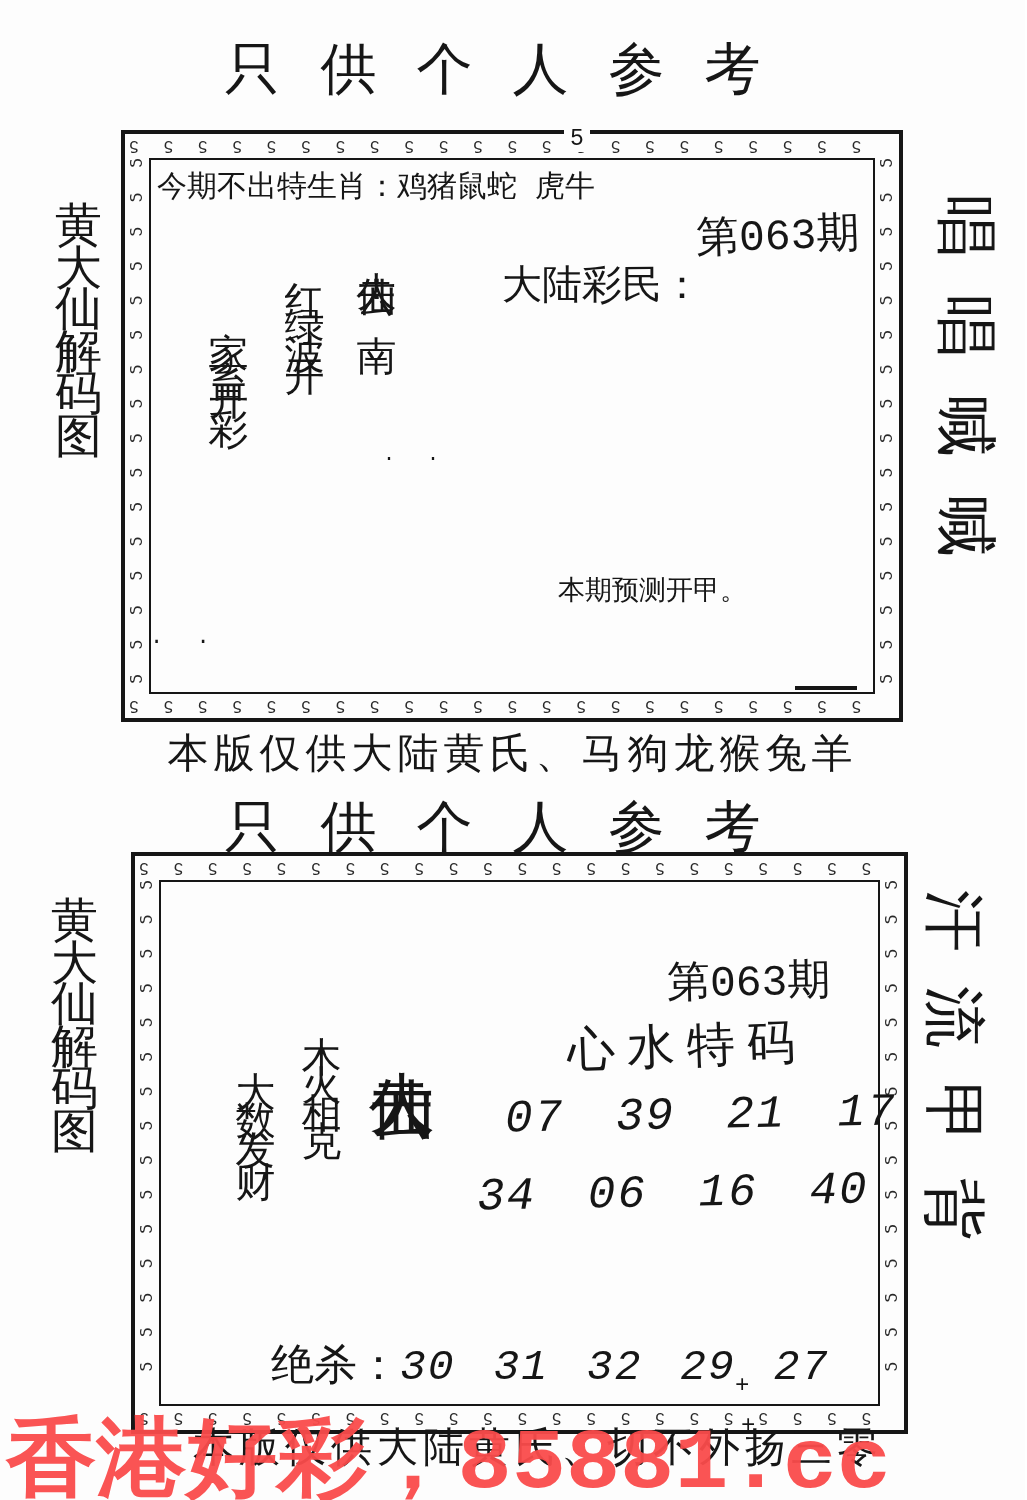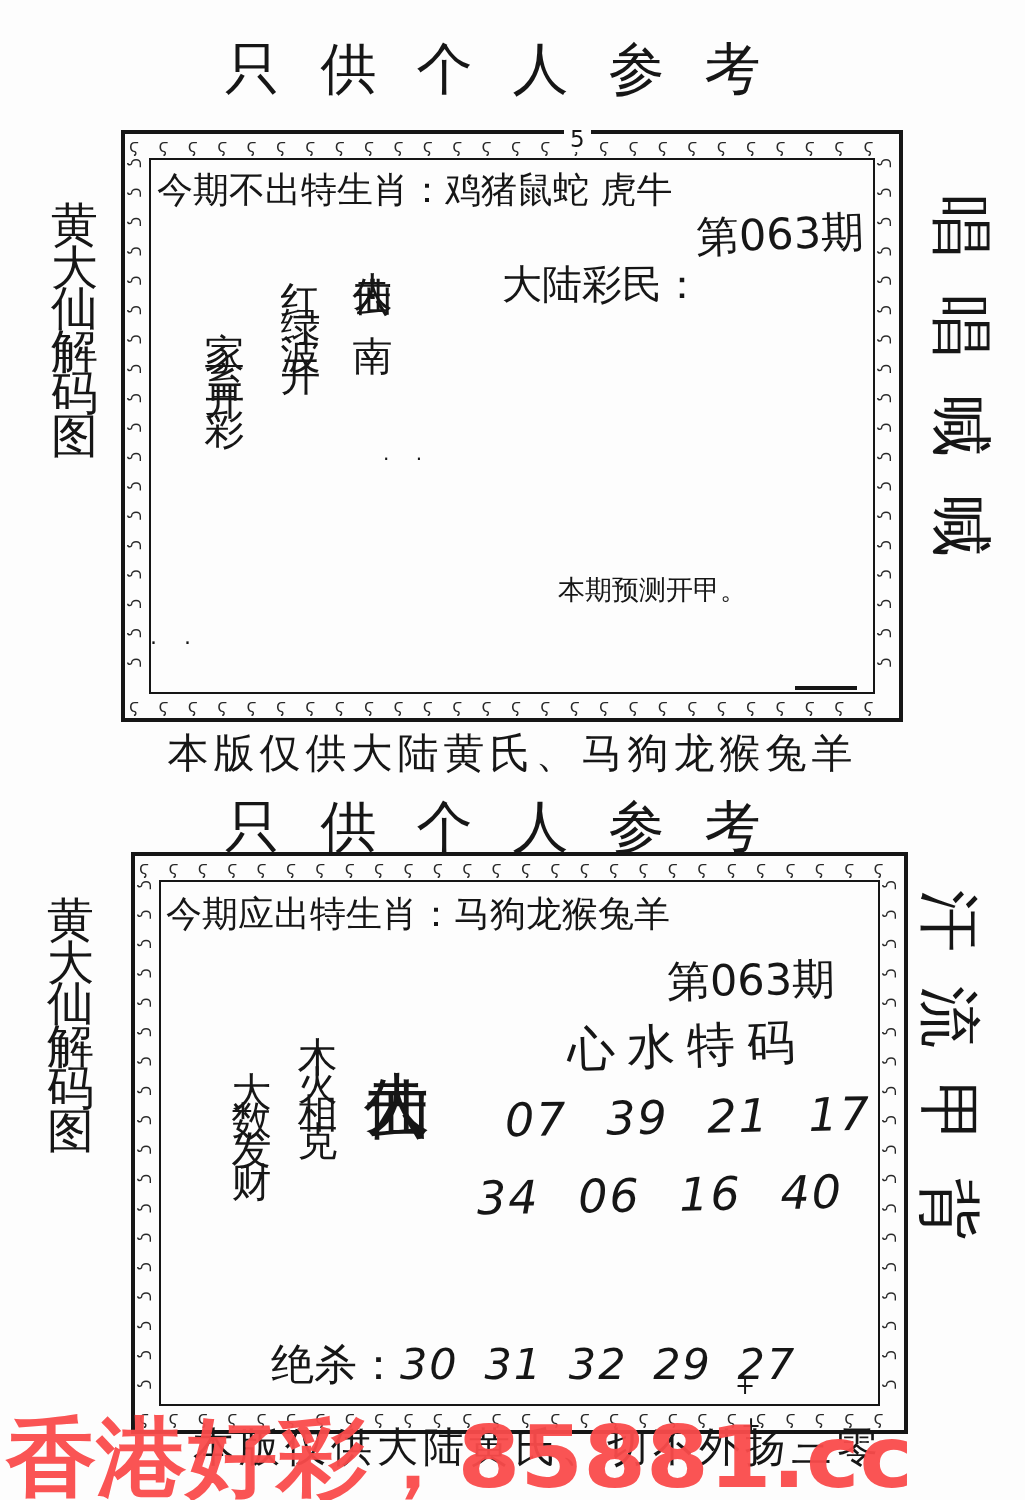--- a/index.html
+++ b/index.html
@@ -1,18 +1,18 @@
 <!DOCTYPE html>
 <html style="--ink: #161616; --wm: #fa4b4b;"><head>
 <meta charset="utf-8">
 <style>
   :root { --ink:#161616; --wm:#fa4b4b; }
   * { margin:0; padding:0; box-sizing:border-box; }
   body { background:#ffffff; font-family:"DejaVu Sans", sans-serif; color:var(--ink); }
-  .page { position:relative; width:1025px; height:1500px; background:#fdfdfd; overflow:hidden; }
+  .page { position:relative; width:1025px; height:1500px; background:#fdfdfd; overflow:hidden;font-family:Liberation Mono, monospace; }
 
   .abs { position:absolute; white-space:nowrap; }
 
   
   .big-title { left:50%; transform:translateX(-50%); font-size:56px; letter-spacing:40px; font-weight:500; }
 
   
   .fbox { position:absolute; border:4px solid var(--ink); }
   .fbox .inner { position:absolute; inset:24px; border:2px solid var(--ink); }
   .squig { position:absolute; overflow:hidden; font-size:17px; line-height:24px; letter-spacing:7px; color:var(--ink); opacity:.92; }
@@ -49,21 +49,21 @@
   <div class="fbox" style="left:121px; top:130px; width:782px; height:592px;">
     <div class="squig squig-top">ϛ ϛ ϛ ϛ ϛ ϛ ϛ ϛ ϛ ϛ ϛ ϛ ϛ ϛ ϛ ϛ ϛ ϛ ϛ ϛ ϛ ϛ ϛ ϛ ϛ ϛ ϛ ϛ ϛ ϛ ϛ ϛ ϛ ϛ ϛ ϛ ϛ ϛ ϛ ϛ ϛ ϛ ϛ ϛ ϛ ϛ ϛ ϛ ϛ ϛ ϛ ϛ ϛ ϛ ϛ ϛ ϛ ϛ ϛ ϛ ϛ ϛ ϛ ϛ ϛ ϛ ϛ ϛ ϛ ϛ </div>
     <div class="squig squig-bottom">ϛ ϛ ϛ ϛ ϛ ϛ ϛ ϛ ϛ ϛ ϛ ϛ ϛ ϛ ϛ ϛ ϛ ϛ ϛ ϛ ϛ ϛ ϛ ϛ ϛ ϛ ϛ ϛ ϛ ϛ ϛ ϛ ϛ ϛ ϛ ϛ ϛ ϛ ϛ ϛ ϛ ϛ ϛ ϛ ϛ ϛ ϛ ϛ ϛ ϛ ϛ ϛ ϛ ϛ ϛ ϛ ϛ ϛ ϛ ϛ ϛ ϛ ϛ ϛ ϛ ϛ ϛ ϛ ϛ ϛ </div>
     <div class="squig squig-left">ϛ ϛ ϛ ϛ ϛ ϛ ϛ ϛ ϛ ϛ ϛ ϛ ϛ ϛ ϛ ϛ ϛ ϛ ϛ ϛ ϛ ϛ ϛ ϛ ϛ ϛ ϛ ϛ ϛ ϛ ϛ ϛ ϛ ϛ ϛ ϛ ϛ ϛ ϛ ϛ ϛ ϛ ϛ ϛ ϛ ϛ ϛ ϛ ϛ ϛ ϛ ϛ ϛ ϛ ϛ ϛ ϛ ϛ ϛ ϛ ϛ ϛ ϛ ϛ ϛ ϛ ϛ ϛ ϛ ϛ </div>
     <div class="squig squig-right">ϛ ϛ ϛ ϛ ϛ ϛ ϛ ϛ ϛ ϛ ϛ ϛ ϛ ϛ ϛ ϛ ϛ ϛ ϛ ϛ ϛ ϛ ϛ ϛ ϛ ϛ ϛ ϛ ϛ ϛ ϛ ϛ ϛ ϛ ϛ ϛ ϛ ϛ ϛ ϛ ϛ ϛ ϛ ϛ ϛ ϛ ϛ ϛ ϛ ϛ ϛ ϛ ϛ ϛ ϛ ϛ ϛ ϛ ϛ ϛ ϛ ϛ ϛ ϛ ϛ ϛ ϛ ϛ ϛ ϛ </div>
     <div class="inner"></div>
   </div>
 
   <div class="abs pageno" style="left:564px; top:126px;">5</div>
 
-  <div class="abs hand" style="left:157px; top:166px; font-size:36px; z-index:2;text-align:right;">今期不出特生肖：鸡猪鼠蛇 虎牛</div>
+  <div class="abs hand" style="left:157px; top:166px; font-size:30px; z-index:2;text-align:right;">今期不出特生肖：鸡猪鼠蛇 虎牛</div>
 
   <div class="abs hand" style="left:696px; top:206px; font-size:43px; transform:rotate(-2deg); z-index:2;">第063期</div>
 
   <div class="abs hand" style="left:502px; top:257px; font-size:40px; z-index:2;">大陆彩民：</div>
 
   <div class="abs vcol hand" style="left:353px; top:240px; font-size:40px; letter-spacing:6px; z-index:2;">大仙云：南</div>
   <div class="abs" style="left:383px; top:447px; font-size:20px; letter-spacing:10px; z-index:2;">· ·</div>
 
   <div class="abs vcol hand" style="left:281px; top:250px; font-size:40px; letter-spacing:26px; z-index:2;">红绿波开</div>
 
@@ -89,21 +89,20 @@
   <div class="abs big-title hand" style="top:790px;">只供个人参考</div>
 
   <div class="fbox" style="left:131px; top:852px; width:777px; height:582px;">
     <div class="squig squig-top">ϛ ϛ ϛ ϛ ϛ ϛ ϛ ϛ ϛ ϛ ϛ ϛ ϛ ϛ ϛ ϛ ϛ ϛ ϛ ϛ ϛ ϛ ϛ ϛ ϛ ϛ ϛ ϛ ϛ ϛ ϛ ϛ ϛ ϛ ϛ ϛ ϛ ϛ ϛ ϛ ϛ ϛ ϛ ϛ ϛ ϛ ϛ ϛ ϛ ϛ ϛ ϛ ϛ ϛ ϛ ϛ ϛ ϛ ϛ ϛ ϛ ϛ ϛ ϛ ϛ ϛ ϛ ϛ ϛ ϛ </div>
     <div class="squig squig-bottom">ϛ ϛ ϛ ϛ ϛ ϛ ϛ ϛ ϛ ϛ ϛ ϛ ϛ ϛ ϛ ϛ ϛ ϛ ϛ ϛ ϛ ϛ ϛ ϛ ϛ ϛ ϛ ϛ ϛ ϛ ϛ ϛ ϛ ϛ ϛ ϛ ϛ ϛ ϛ ϛ ϛ ϛ ϛ ϛ ϛ ϛ ϛ ϛ ϛ ϛ ϛ ϛ ϛ ϛ ϛ ϛ ϛ ϛ ϛ ϛ ϛ ϛ ϛ ϛ ϛ ϛ ϛ ϛ ϛ ϛ </div>
     <div class="squig squig-left">ϛ ϛ ϛ ϛ ϛ ϛ ϛ ϛ ϛ ϛ ϛ ϛ ϛ ϛ ϛ ϛ ϛ ϛ ϛ ϛ ϛ ϛ ϛ ϛ ϛ ϛ ϛ ϛ ϛ ϛ ϛ ϛ ϛ ϛ ϛ ϛ ϛ ϛ ϛ ϛ ϛ ϛ ϛ ϛ ϛ ϛ ϛ ϛ ϛ ϛ ϛ ϛ ϛ ϛ ϛ ϛ ϛ ϛ ϛ ϛ ϛ ϛ ϛ ϛ ϛ ϛ ϛ ϛ ϛ ϛ </div>
     <div class="squig squig-right">ϛ ϛ ϛ ϛ ϛ ϛ ϛ ϛ ϛ ϛ ϛ ϛ ϛ ϛ ϛ ϛ ϛ ϛ ϛ ϛ ϛ ϛ ϛ ϛ ϛ ϛ ϛ ϛ ϛ ϛ ϛ ϛ ϛ ϛ ϛ ϛ ϛ ϛ ϛ ϛ ϛ ϛ ϛ ϛ ϛ ϛ ϛ ϛ ϛ ϛ ϛ ϛ ϛ ϛ ϛ ϛ ϛ ϛ ϛ ϛ ϛ ϛ ϛ ϛ ϛ ϛ ϛ ϛ ϛ ϛ </div>
     <div class="inner"></div>
   </div>
 
-  <div class="abs hand" style="left:166px; top:890px; font-size:36px; z-index:2;">今期应出特生肖：马狗龙猴兔羊</div>
 
   <div class="abs hand" style="left:667px; top:952px; font-size:43px; transform:rotate(-1deg); z-index:2;">第063期</div>
 
   <div class="abs hand" style="left:567px; top:1014px; font-size:48px; letter-spacing:12px; transform:rotate(-2deg); z-index:2;">心水特码</div>
 
   <div class="abs vcol hand" style="left:364px; top:1018px; font-size:66px; letter-spacing:8px; z-index:2;">大仙云</div>
 
   <div class="abs vcol hand" style="left:298px; top:1005px; font-size:40px; letter-spacing:28px; z-index:2;">木火相克</div>
 
   <div class="abs vcol hand" style="left:232px; top:1040px; font-size:40px; letter-spacing:30px; z-index:2;">大数发财</div>

